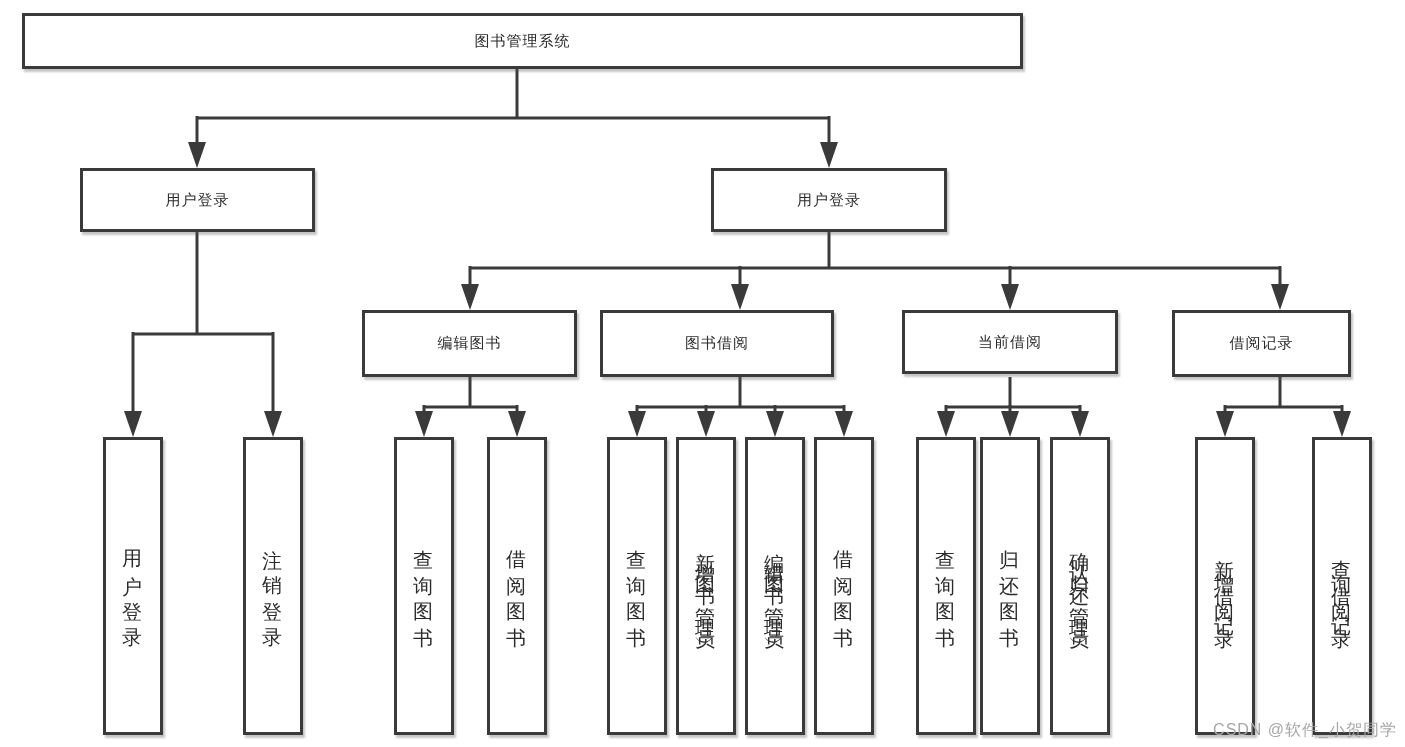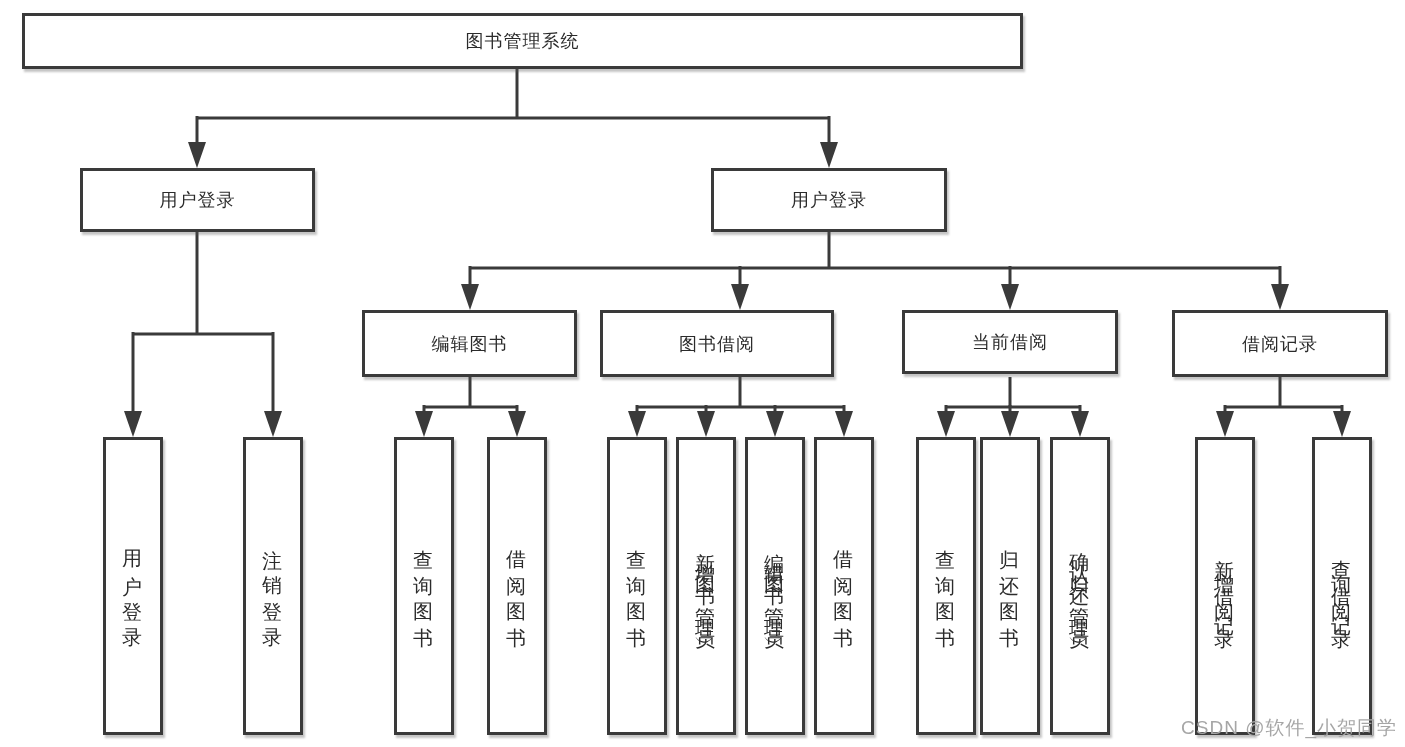--- a/index.html
+++ b/index.html
@@ -28,39 +28,39 @@
     border: 3px solid #3a3a3a;
     box-shadow: 2px 3px 2px rgba(90,90,90,0.35);
     display: flex;
     align-items: center;
     justify-content: center;
     color: #2b2b2b;
     z-index: 2;
     text-align: center;
   }
   .node.h { 
-    font-size: 18px;
+    font-size: 15px;
     letter-spacing: 1px;
   }
   .node.v { 
     width: 60px;
     height: 298px;
     top: 437px;
     font-size: 20px;
     writing-mode: vertical-rl;
     text-orientation: mixed;
   }
   .sp4 { letter-spacing: 26px; }
   .sp6 { letter-spacing: 14px; }
   .sp9 { letter-spacing: 11px; }
   #watermark {
     position: absolute;
     right: 8px;
     bottom: 6px;
-    font-size: 19px;
+    font-size: 16px;
     color: #a6a6a6;
     z-index: 3;
     letter-spacing: 1px;
     white-space: nowrap;
   }
 </style>
 </head>
 <body>
 
 <div id="canvas">
@@ -128,21 +128,21 @@
   </svg>
 
   <div class="node h" style="left:22px; top:13px; width:1001px; height:56px;">图书管理系统</div>
 
   <div class="node h" style="left:80px; top:168px; width:235px; height:64px;">用户登录</div>
   <div class="node h" style="left:711px; top:168px; width:236px; height:64px;">用户登录</div>
 
   <div class="node h" style="left:362px; top:310px; width:215px; height:67px;">编辑图书</div>
   <div class="node h" style="left:600px; top:310px; width:234px; height:67px;">图书借阅</div>
   <div class="node h" style="left:902px; top:310px; width:216px; height:64px;">当前借阅</div>
-  <div class="node h" style="left:1172px; top:310px; width:216px; height:67px;">借阅记录</div>
+  <div class="node h" style="left:1172px; top:310px; width:179px; height:67px;">借阅记录</div>
 
   <div class="node v sp4" style="left:103px;">用户登录</div>
   <div class="node v sp4" style="left:243px;">注销登录</div>
 
   <div class="node v sp4" style="left:394px;">查询图书</div>
   <div class="node v sp4" style="left:487px;">借阅图书</div>
 
   <div class="node v sp4" style="left:607px;">查询图书</div>
   <div class="node v sp9" style="left:676px;">新增图书（管理员）</div>
   <div class="node v sp9" style="left:745px;">编辑图书（管理员）</div>

